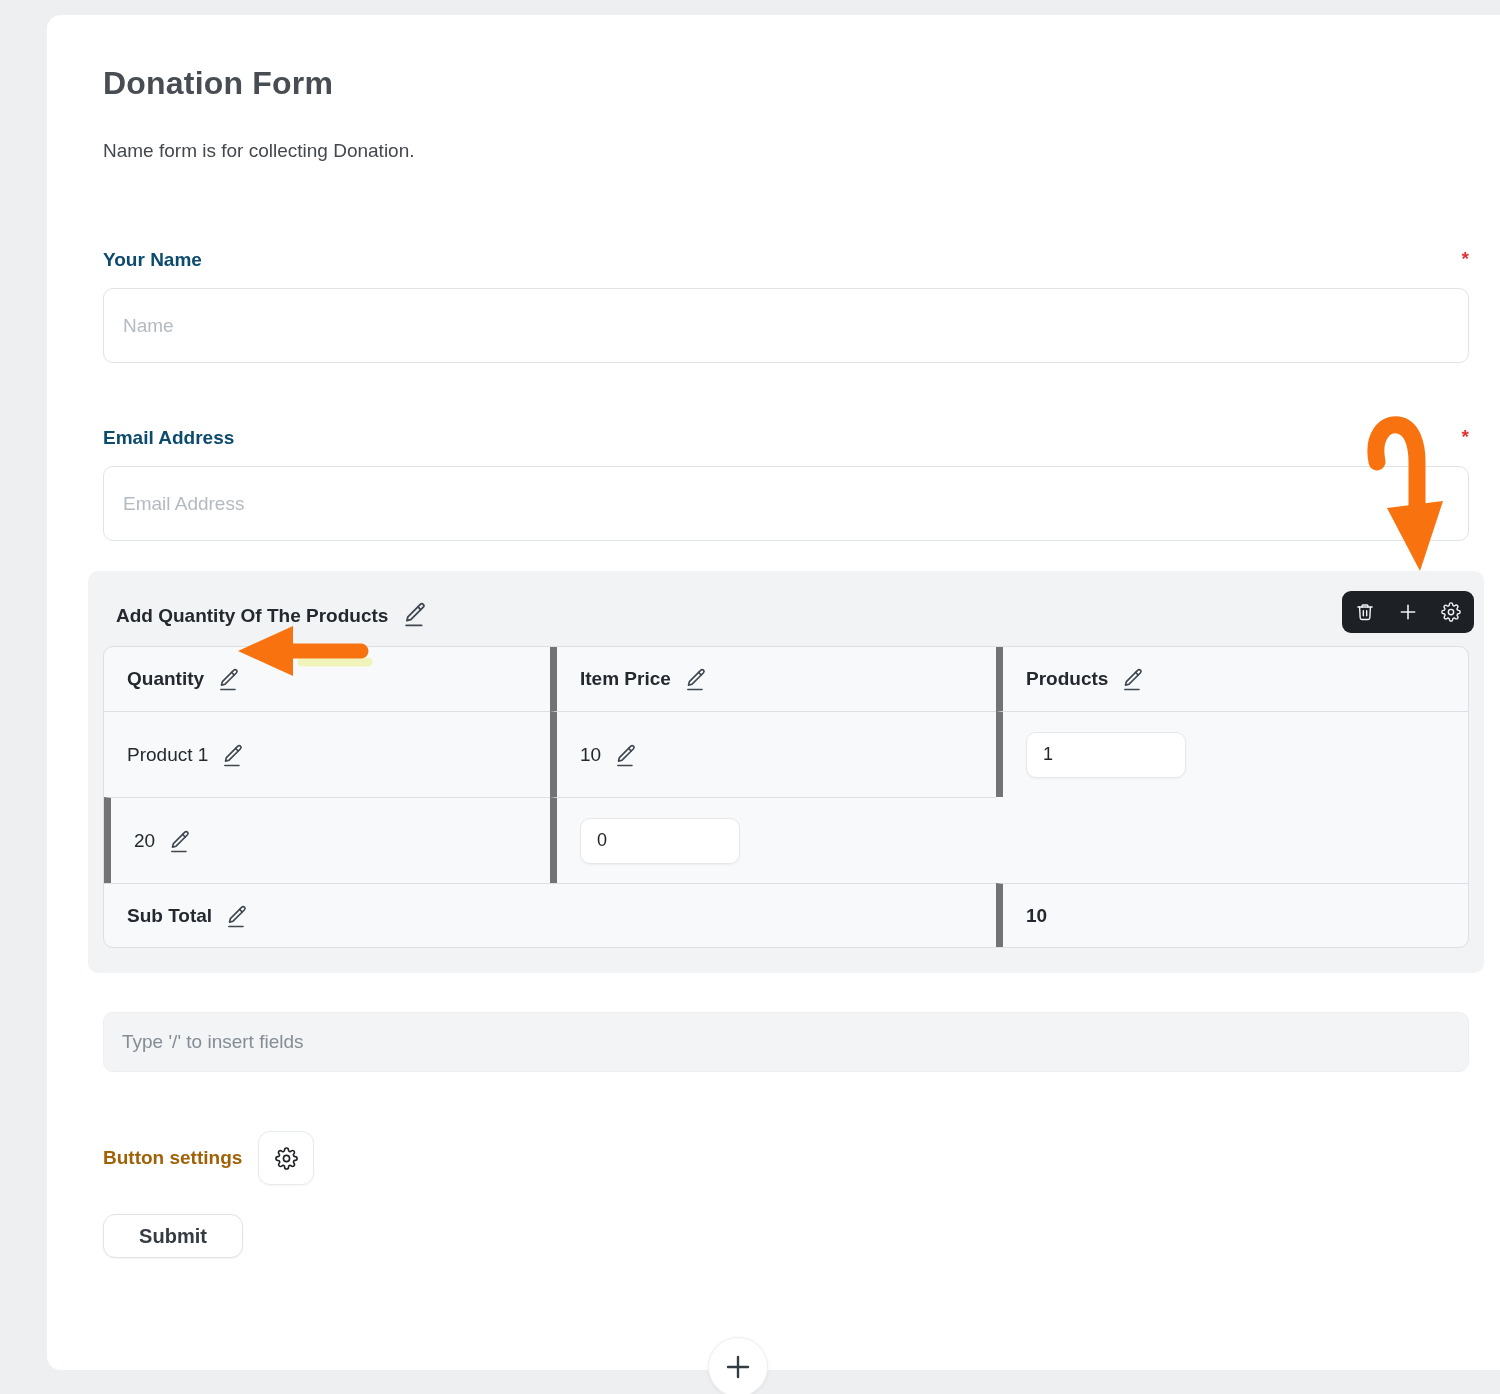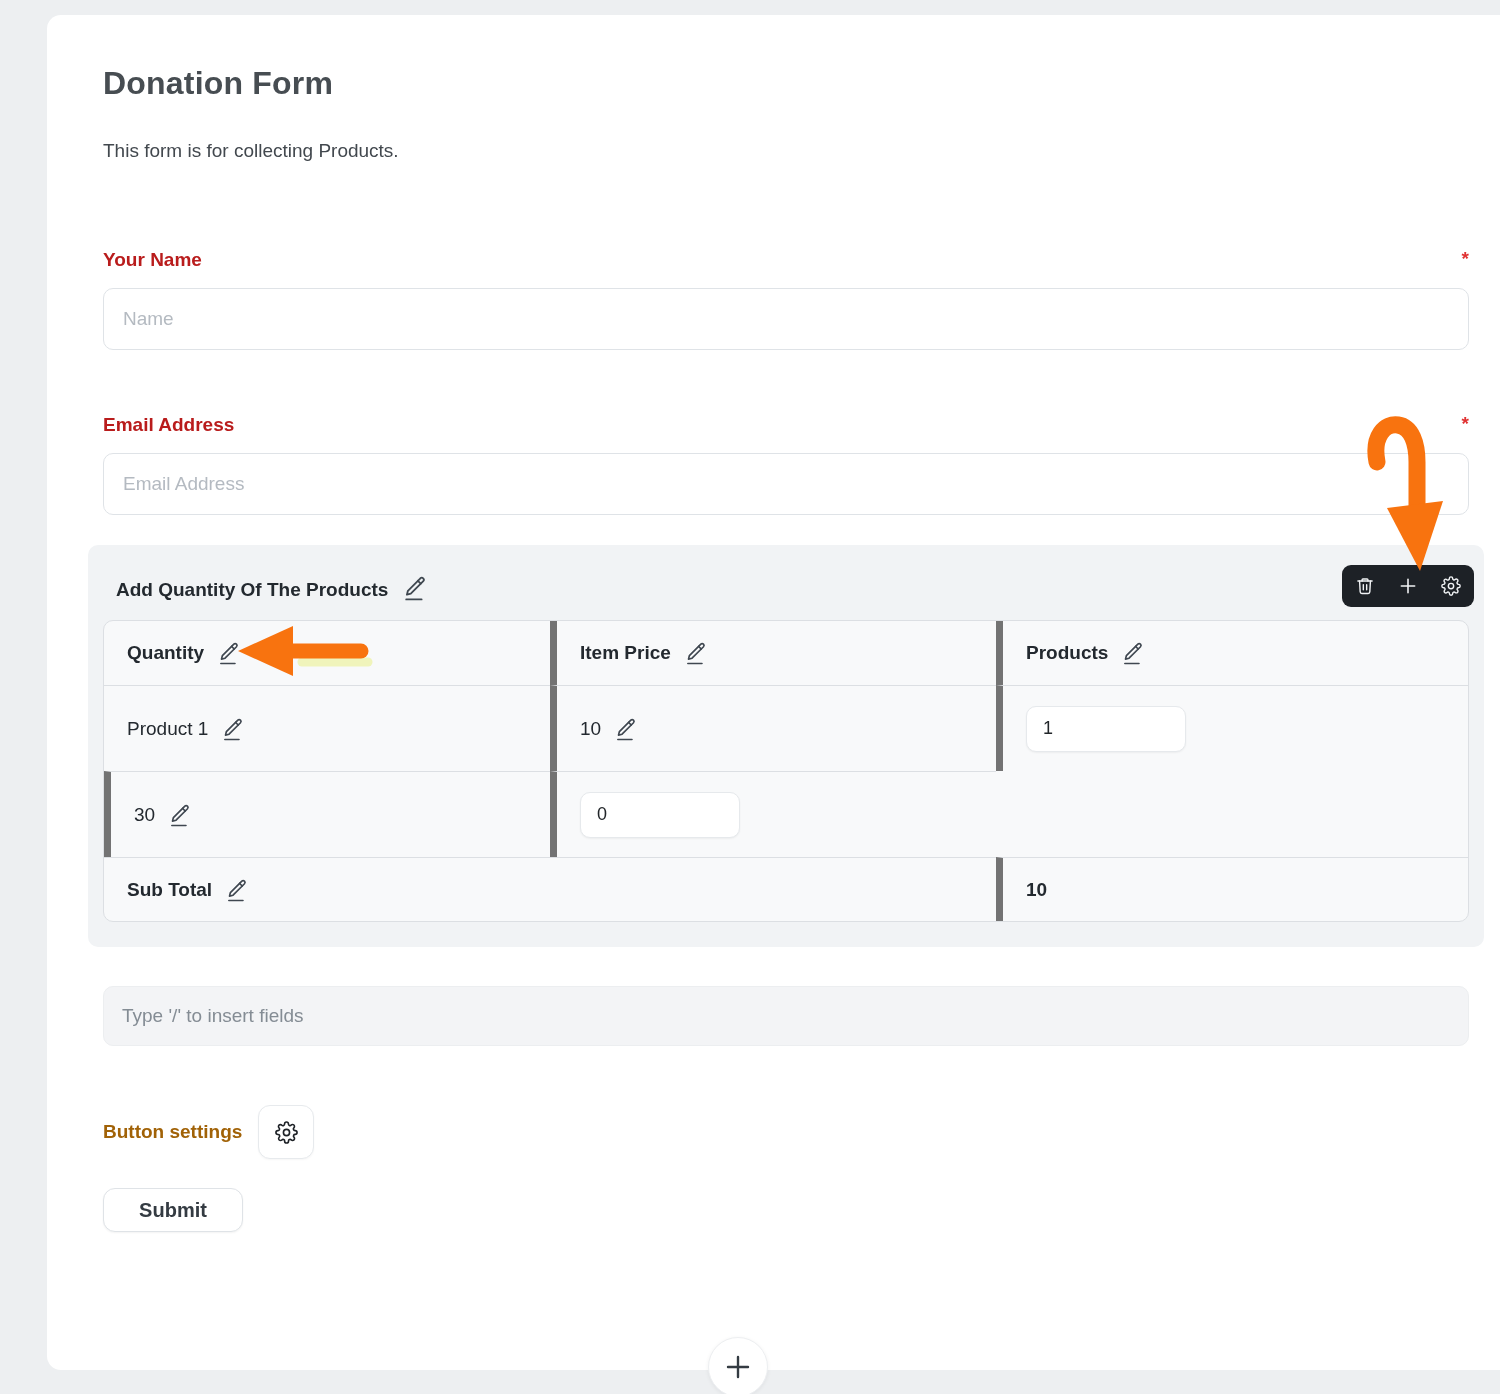--- a/index.html
+++ b/index.html
@@ -16,24 +16,24 @@
     position:absolute; left:15px; top:15px; width:1470px; height:1355px;
     background:#ffffff; border-radius:14px; padding:50px 48px 0 56px;margin-left:32px;
   }
 
   .page-title { font-size:32px; font-weight:700; color:#474d52; letter-spacing:.2px; }
   .page-desc  { margin-top:38px; font-size:19px; color:#42484e; }
 
   .field-group { margin-top:87px; }
   .field-group.second { margin-top:64px; }
   .label-row { display:flex; justify-content:space-between; align-items:flex-start; }
-  .field-label { font-size:19px; font-weight:700; color:#b91c1c; }
+  .field-label { font-size:19px; font-weight:700; color:#0c4a6e; }
   .required { color:var(--required-red,#e03131); font-size:19px; font-weight:700; line-height:1; }
   .text-input {
-    margin-top:17px; width:100%; height:62px; border:1px solid #dfe3e7; border-radius:10px;
+    margin-top:17px; width:100%; height:75px; border:1px solid #dfe3e7; border-radius:10px;
     background:#fff; padding:0 19px; font-size:19px; color:#212529; outline:none;
     font-family:"Liberation Sans", sans-serif;
   }
   .text-input::placeholder { color:#b4bac1; }
 
   
   .product-section {
     position:relative; margin:30px -15px 0 -15px; padding:30px 15px 25px 15px;
     background:var(--section-bg,#f1f3f5); border-radius:10px;
   }
@@ -101,21 +101,21 @@
   .arrow { color:var(--arrow-color,#f8730f); }
   .hl { color:var(--highlight-color,#eef3b4); }
 </style>
 </head>
 <body>
 
 <div class="stage">
   <div class="card">
 
     <div class="page-title">Donation Form</div>
-    <div class="page-desc">This form is for collecting Products.</div>
+    <div class="page-desc">Name form is for collecting Donation.</div>
 
     <div class="field-group">
       <div class="label-row">
         <span class="field-label">Your Name</span>
         <span class="required">*</span>
       </div>
       <input class="text-input" type="text" placeholder="Name" style="">
     </div>
 
     <div class="field-group second">
@@ -206,21 +206,21 @@
                 <path d="m15.9 5.8 2.85 2.85"></path>
                 <line x1="4.2" y1="24.4" x2="19.6" y2="24.4"></line>
               </svg>
             </span>
         </div>
         <div class="cell r bt bl">
           <input class="qty-input" type="text" value="1" style="">
         </div>
 
         <div class="cell r bt bl">
-          <span>30</span>
+          <span>20</span>
           <span class="icon pencil-sm">
               <svg viewBox="0 0 24 26" fill="none" stroke="currentColor" stroke-width="1.8" stroke-linecap="round" stroke-linejoin="round">
                 <path d="M18.37 3.29a2.06 2.06 0 0 1 2.91 2.91L8.8 18.68l-3.9 1 1-3.9Z"></path>
                 <path d="m15.9 5.8 2.85 2.85"></path>
                 <line x1="4.2" y1="24.4" x2="19.6" y2="24.4"></line>
               </svg>
             </span>
         </div>
         <div class="cell r bt bl">
           <input class="qty-input" type="text" value="0" style="">

